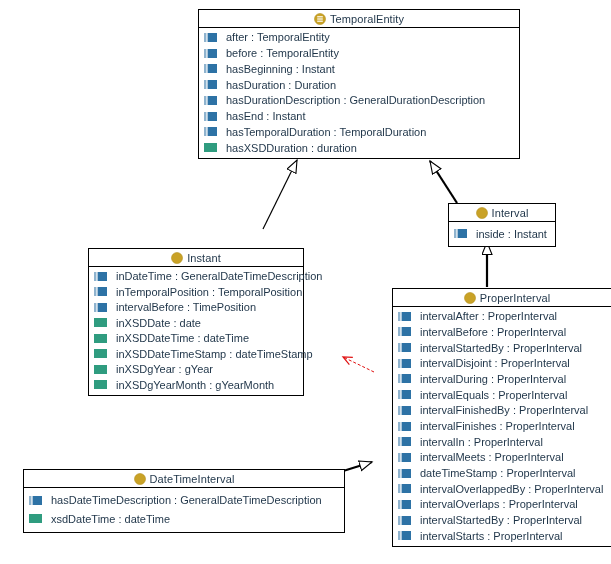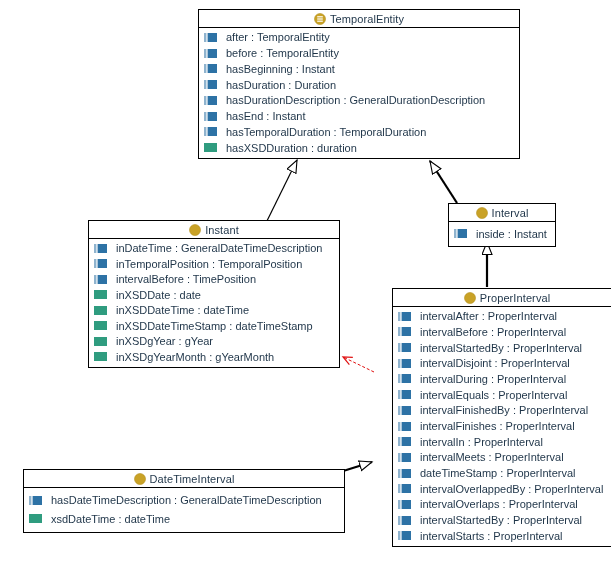--- a/index.html
+++ b/index.html
@@ -103,21 +103,21 @@
           <span class="attr-label">hasTemporalDuration : TemporalDuration</span>
         </div>
         <div class="attr-row">
           <svg width="13" height="9" viewBox="0 0 13 9">
             <rect x="0" y="0" width="13" height="9" fill="#2f9c7f"></rect>
           </svg>
           <span class="attr-label">hasXSDDuration : duration</span>
         </div>
       </div>
     </div>
-    <div class="class-box" style="left: 88px; top: 220px; width: 252px; height: 148px;">
+    <div class="class-box" style="left: 88px; top: 248px; width: 216px; height: 148px;">
       <div class="class-header">
         <svg width="12" height="12" viewBox="0 0 12 12">
           <circle cx="6" cy="6" r="5.5" fill="#c9a227" stroke="#b3901f" stroke-width="0.6"></circle>
         </svg>
         <span class="class-title">Instant</span>
       </div>
       <div class="class-body">
         <div class="attr-row">
           <svg width="13" height="9" viewBox="0 0 13 9">
             <rect x="0" y="0" width="2.4" height="9" fill="#8fb3ce"></rect>

